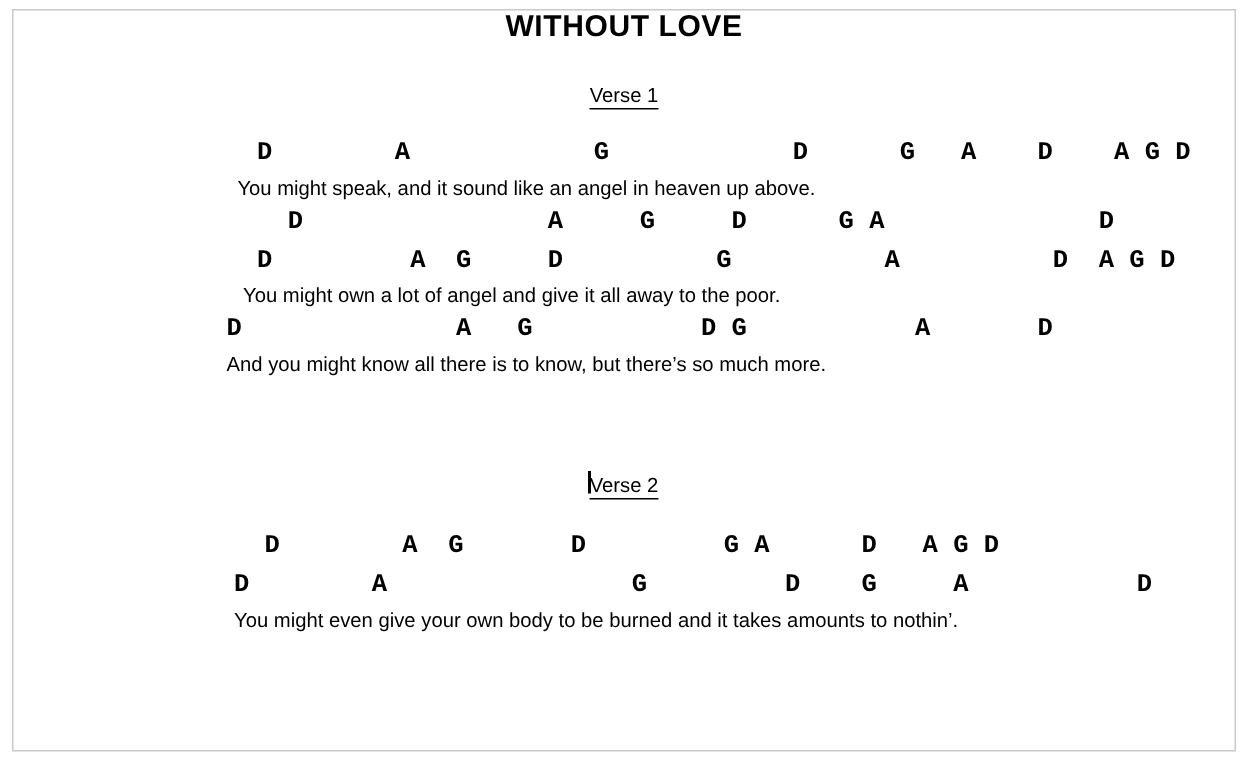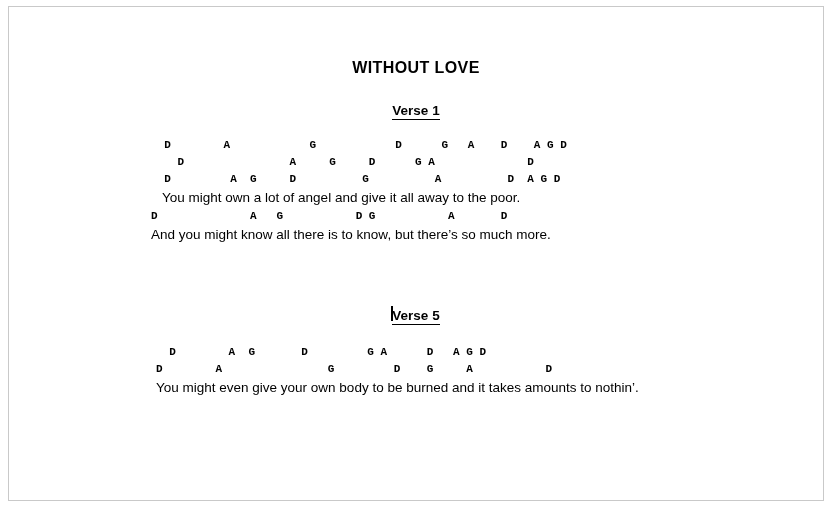--- a/index.html
+++ b/index.html
@@ -31,30 +31,29 @@
   .content {
     position: absolute;
     left: 9px;
     top: 7px;
     width: 814px;
     height: 493px;
     overflow: hidden;
   }
   .title {
     text-align: center;
-    font-size: 16px;
+    font-size: 20px;
     font-weight: bold;
     color: #000000;
     letter-spacing: 0.4px;
-    margin-top: 52px;
   }
   .section-head {
     text-align: center;
     font-size: 13.5px;
-    font-weight: bold;
+    font-weight: normal;
     color: #000000;
     margin-top: 26px;
   }
   .section-head span {
     border-bottom: 1.5px solid #000;
     padding-bottom: 1px;
     position: relative;
   }
   .section-head.v2 span::before {
     content: "";
@@ -65,21 +64,21 @@
     height: 15px;
     background: #000;
   }
   .verse {
     margin-top: 20px;
   }
   .line-group {
     margin-bottom: 1px;
   }
   .chords {
-    font-size: 11px;
+    font-size: 17px;
     font-weight: bold;
     color: #000000;
     white-space: pre;
     font-family: "Liberation Mono", monospace;
     letter-spacing: 0px;
     line-height: 1.45;
   }
   .lyrics {
     font-size: 13.5px;
     color: #000000;
@@ -104,39 +103,40 @@
     <div class="title">WITHOUT LOVE</div>
 
     <div class="section-head">
       <span>Verse 1</span>
     </div>
 
     <div class="verse verse1 c-ctr">
       <div class="blk">
         <div class="line-group">
           <div class="chords">  D        A            G            D      G   A    D    A G D</div>
+          <div class="lyrics">  You might speak, and it sound like an angel in heaven up above.</div>
         </div>
         <div class="line-group">
           <div class="chords">    D                A     G     D      G A              D</div>
         </div>
         <div class="line-group">
           <div class="chords">  D         A  G     D          G          A          D  A G D</div>
           <div class="lyrics">   You might own a lot of angel and give it all away to the poor.</div>
         </div>
         <div class="line-group">
           <div class="chords">D              A   G           D G           A       D</div>
           <div class="lyrics">And you might know all there is to know, but there’s so much more.</div>
         </div>
       </div>
     </div>
 
     <div class="gap"></div>
 
     <div class="section-head v2">
-      <span>Verse 5</span>
+      <span>Verse 2</span>
     </div>
 
     <div class="verse verse2 c-ctr">
       <div class="blk">
         <div class="line-group">
           <div class="chords">  D        A  G       D         G A      D   A G D</div>
         </div>
         <div class="line-group">
           <div class="chords">D        A                G         D    G     A           D</div>
           <div class="lyrics">You might even give your own body to be burned and it takes amounts to nothin’.</div>

